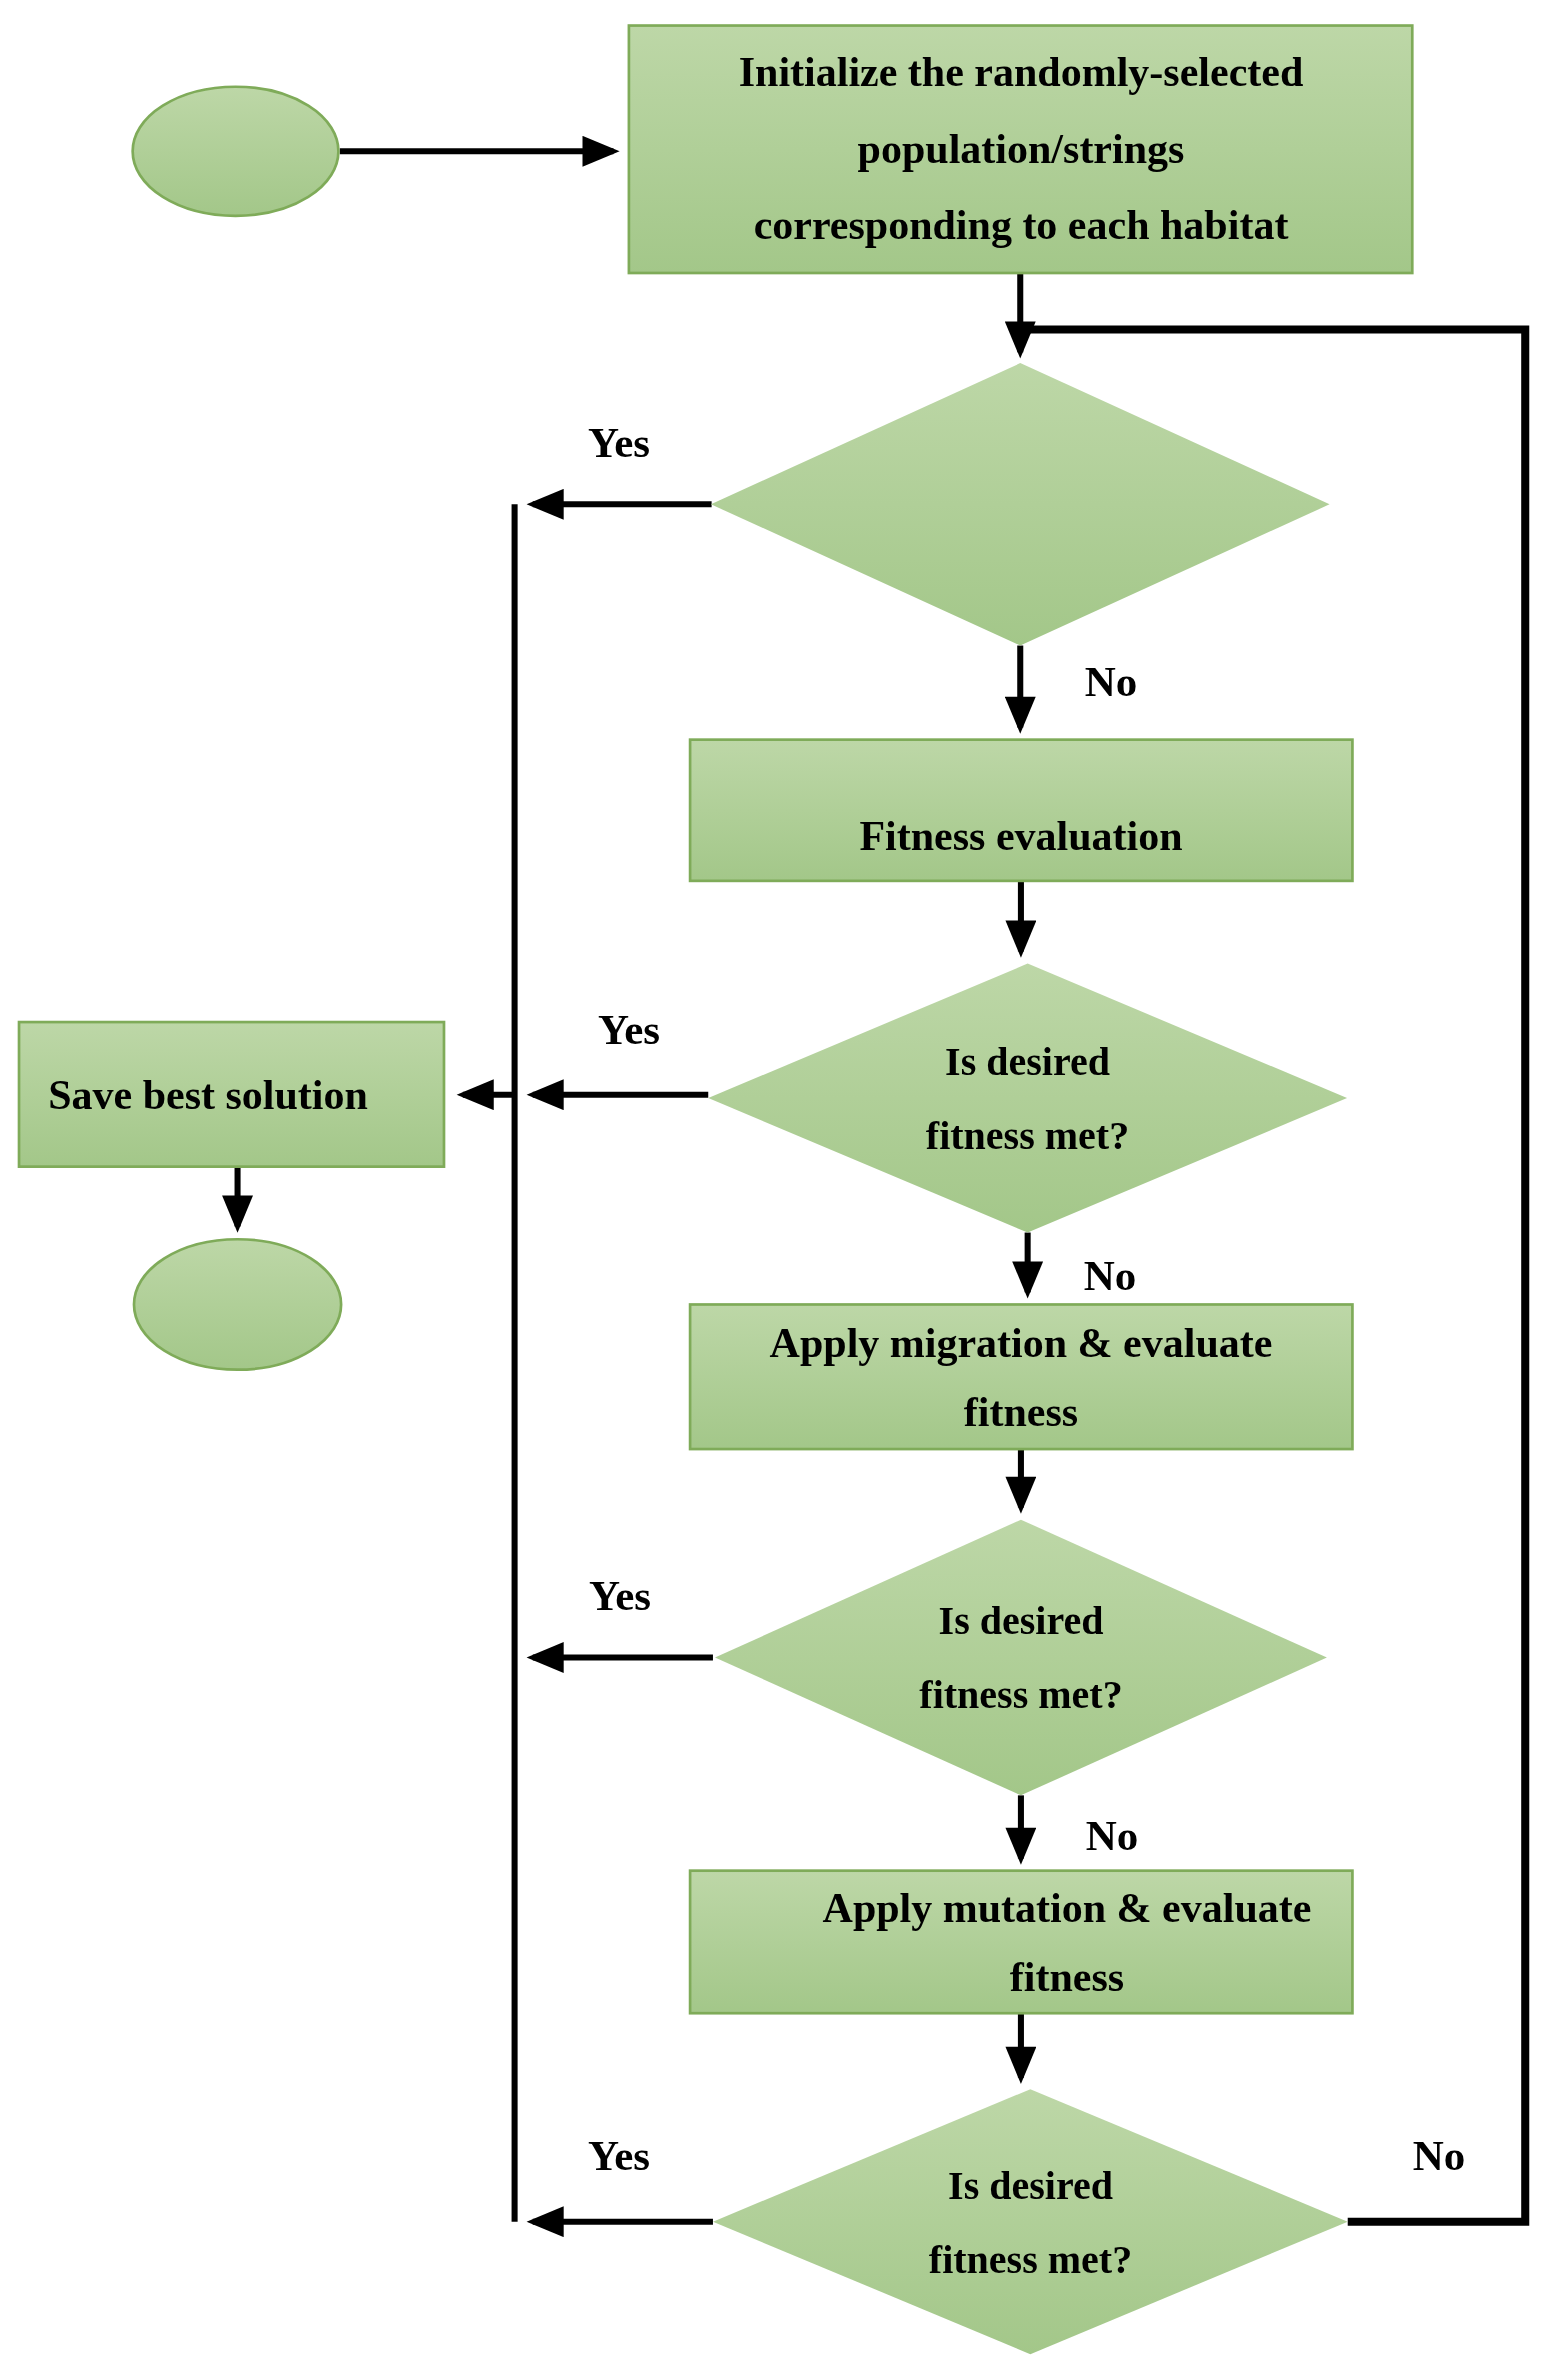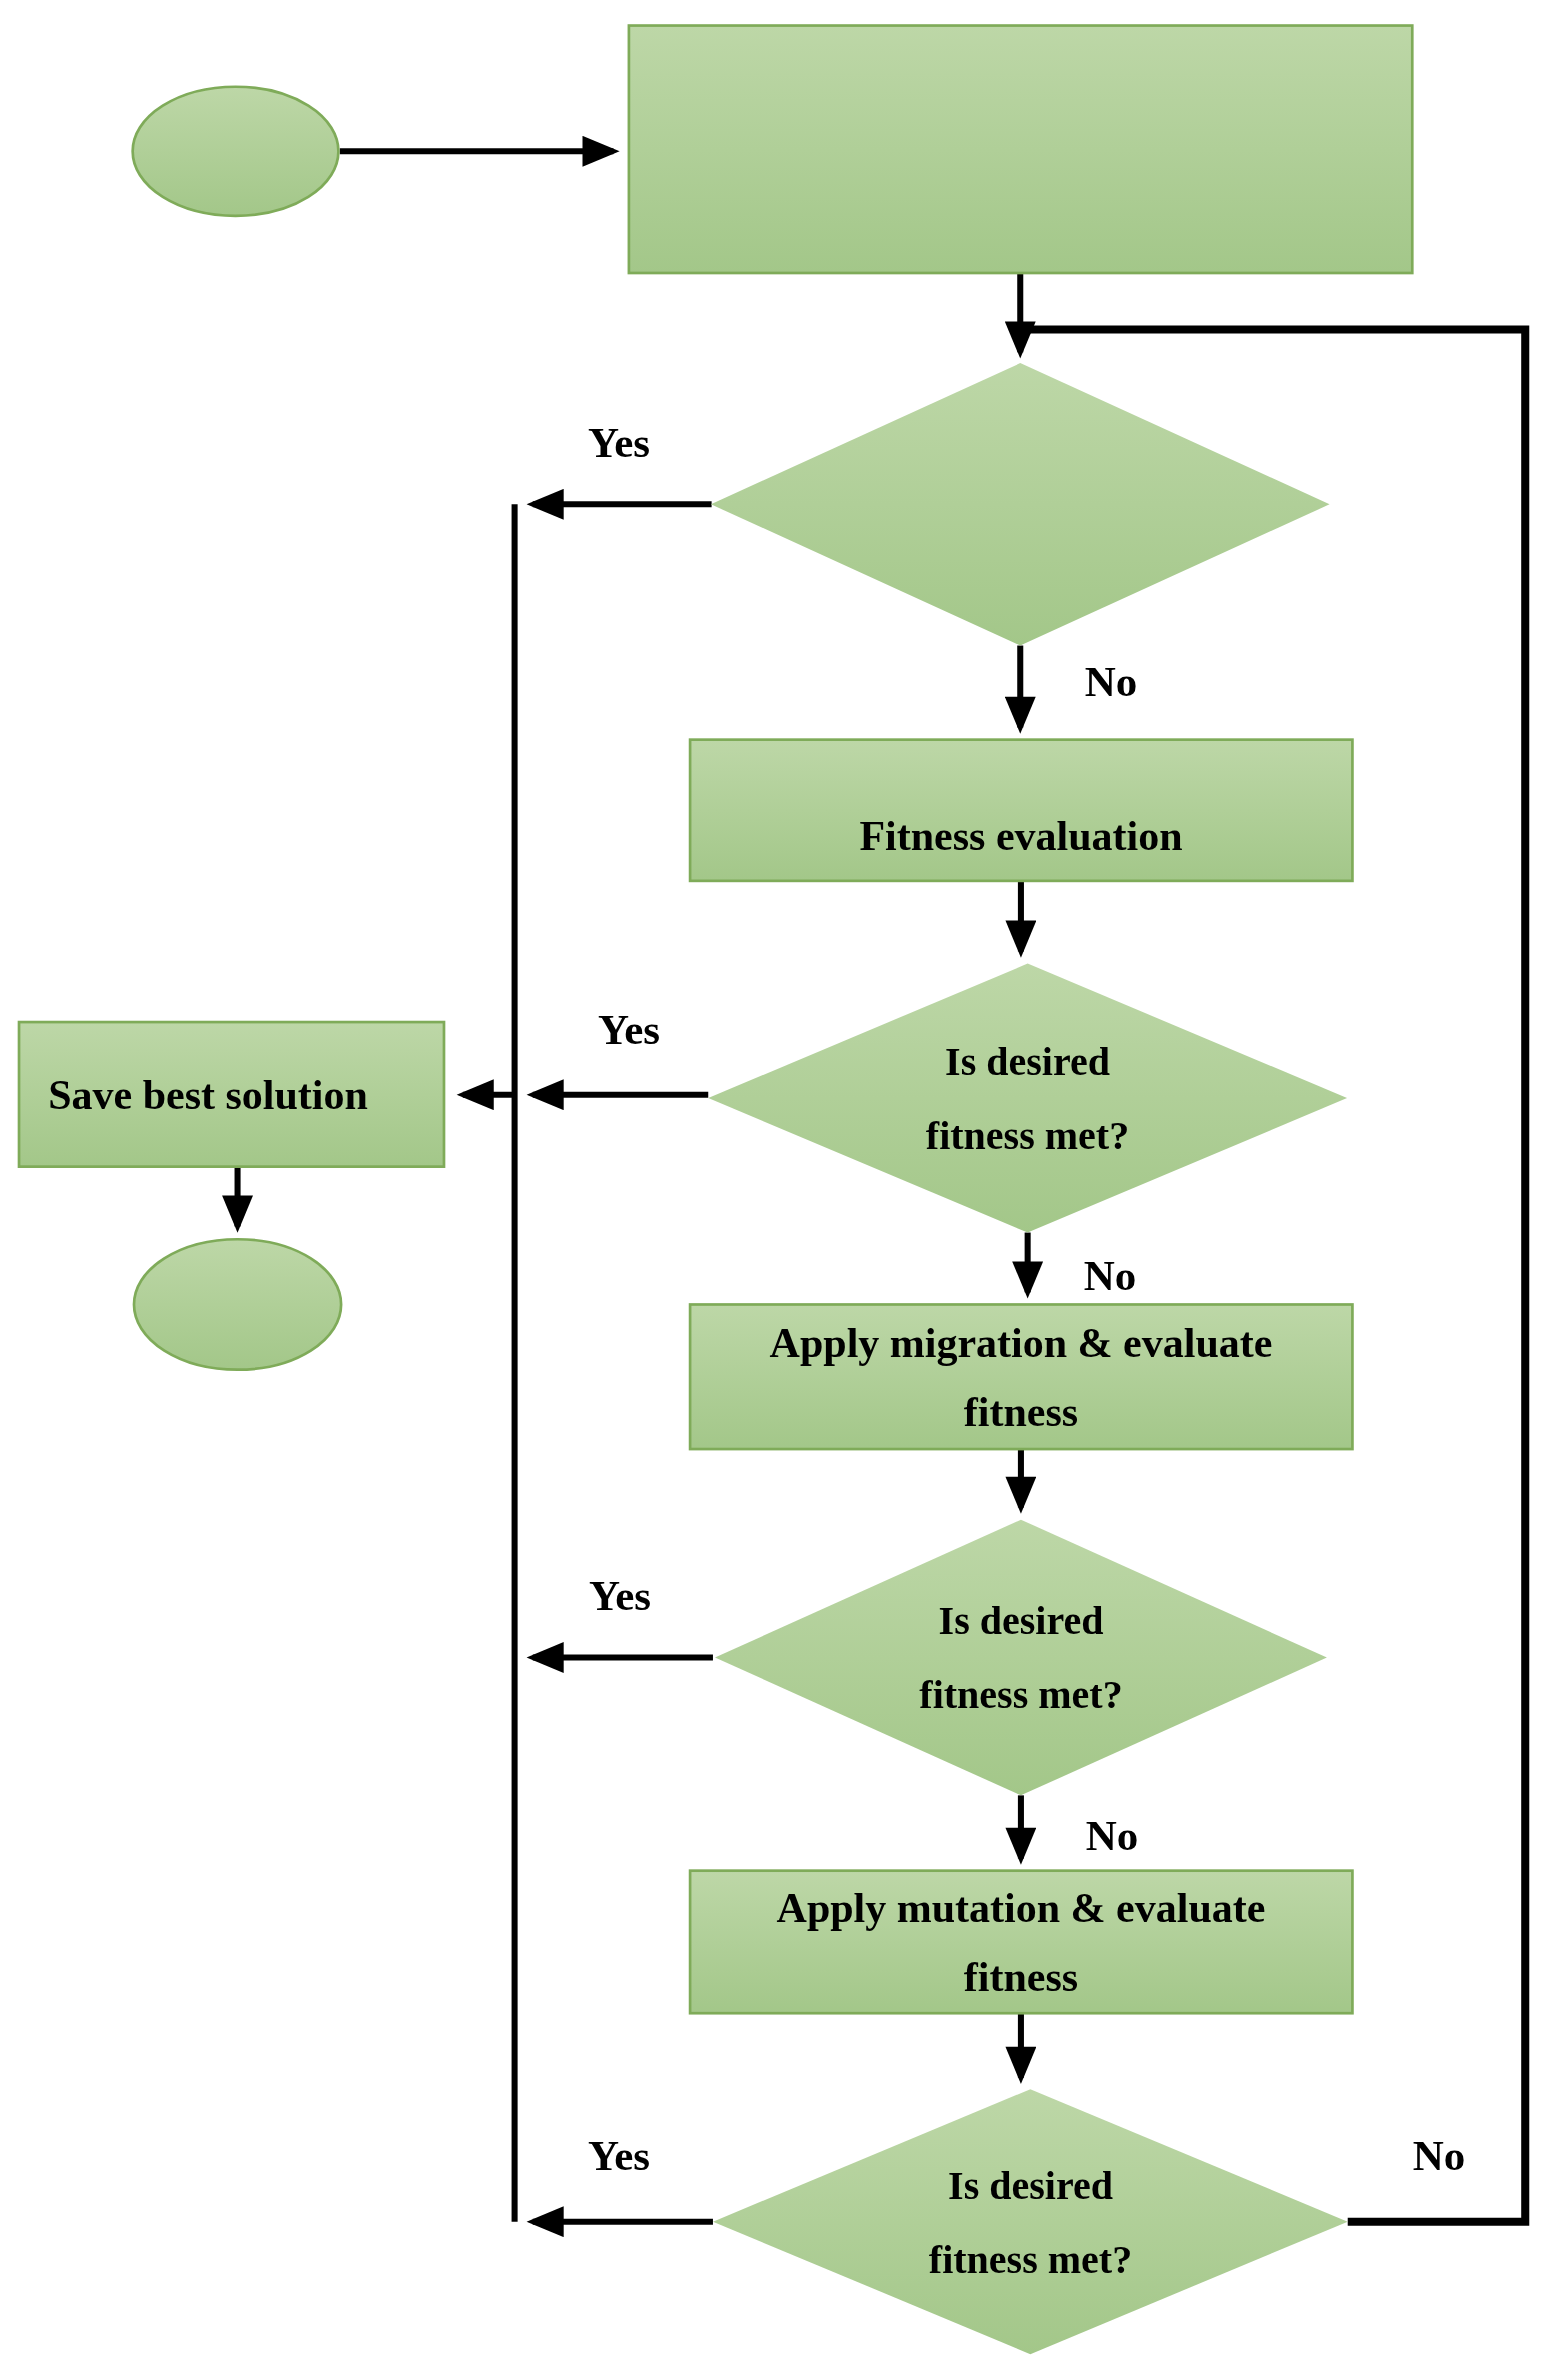--- a/index.html
+++ b/index.html
@@ -121,37 +121,40 @@
     <rect class="shape" x="1026" y="1940" width="985" height="215"></rect>
 
     <polygon class="shape diamond" points="1518,2260 1973,2465 1518,2670 1063,2465"></polygon>
 
     <rect class="shape" x="1026" y="2782" width="985" height="212"></rect>
 
     <polygon class="shape diamond" points="1532,3107 2004,3304 1532,3501 1060,3304"></polygon>
   </svg>
 
 
+  <div class="label" style="left:629px; top:25.6px; width:784px; height:247px; font-size:42px; line-height:1.82;">Initialize the randomly-selected
+population/strings
+corresponding to each habitat</div>
 
 
   <div class="label" style="left:690px; top:740px; width:662px; height:141px; font-size:42px;margin-top:25px;">Fitness evaluation</div>
 
   <div class="label" style="left:708px; top:964px; width:639px; height:269px; font-size:40px; line-height:1.85;">Is desired
 fitness met?</div>
 
   <div class="label" style="left:19px; top:1022px; width:378px; height:145px; font-size:42px;">Save best solution</div>
 
 
   <div class="label" style="left:690px; top:1305px; width:662px; height:145px; font-size:42px; line-height:1.62;">Apply migration &amp; evaluate
 fitness</div>
 
   <div class="label" style="left:715px; top:1520px; width:612px; height:276px; font-size:40px; line-height:1.85;">Is desired
 fitness met?</div>
 
-  <div class="label" style="left:690px; top:1871px; width:662px; height:143px; font-size:42px; line-height:1.62;">Apply mutation &amp; evaluate
+  <div class="label" style="left:690px; top:1871px; width:662px; height:143px; font-size:42px; line-height:1.62;padding-left:46px;">Apply mutation &amp; evaluate
 fitness</div>
 
   <div class="label" style="left:713px; top:2090px; width:635px; height:265px; font-size:40px; line-height:1.85;">Is desired
 fitness met?</div>
 
   <div class="edge-label" style="left:572px; top:412px; width:94px; height:61px;">Yes</div>
 
   <div class="edge-label" style="left:1064px; top:651px; width:94px; height:61px;">No</div>
 
   <div class="edge-label" style="left:582px; top:999px; width:94px; height:61px;">Yes</div>

